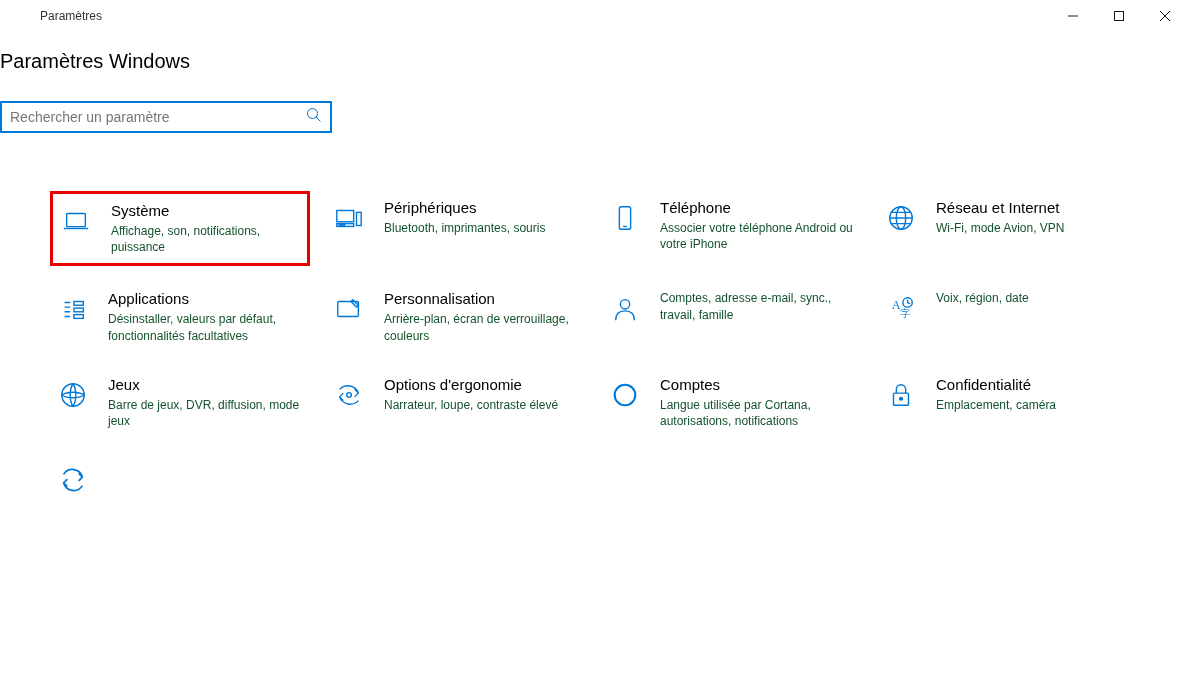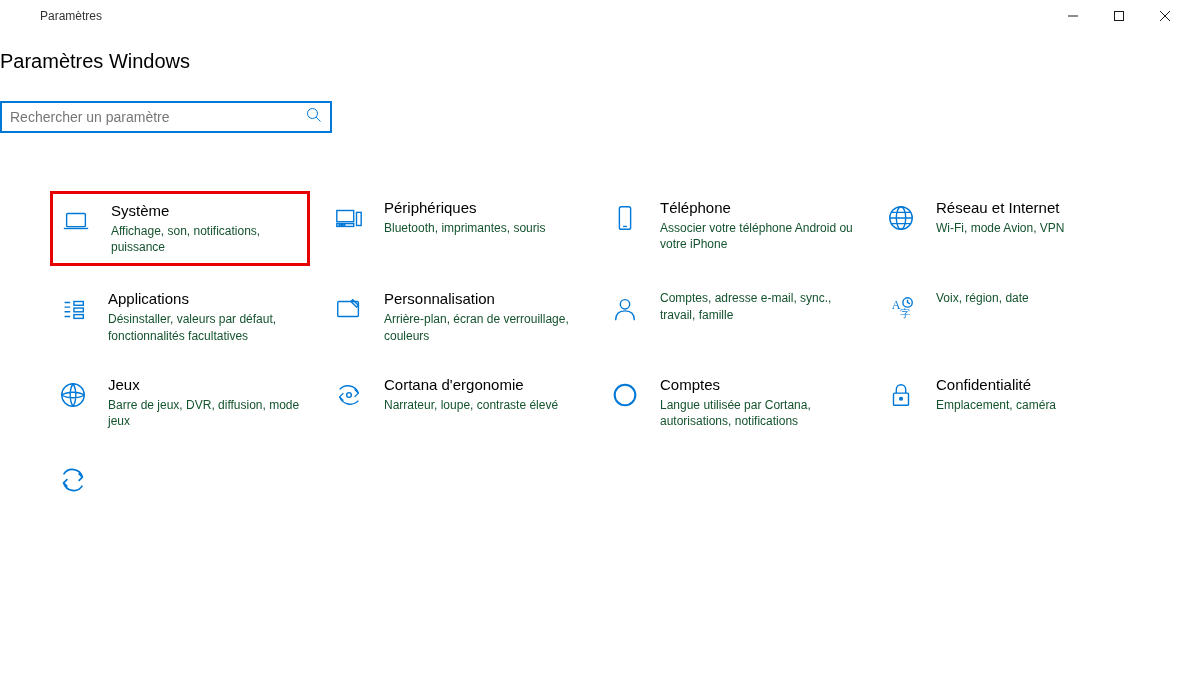--- a/index.html
+++ b/index.html
@@ -281,21 +281,21 @@
     <div class="tile-icon">
       <svg viewBox="0 0 32 32" fill="none" stroke="currentColor" stroke-width="1.5">
           <path d="M6 10 A12 12 0 0 1 26 14"></path>
           <path d="M22 10 L26 14 L22 18" stroke-linejoin="round"></path>
           <path d="M26 22 A12 12 0 0 1 6 18"></path>
           <path d="M10 14 L6 18 L10 22" stroke-linejoin="round"></path>
           <circle cx="16" cy="16" r="2.5"></circle>
         </svg>
     </div>
     <div class="tile-text">
-      <div class="tile-title">Cortana d'ergonomie</div>
+      <div class="tile-title">Options d'ergonomie</div>
       <div class="tile-desc">Narrateur, loupe, contraste élevé</div>
     </div>
   </div>
 
   <div class="tile">
     <div class="tile-icon">
       <svg viewBox="0 0 32 32" fill="none" stroke="currentColor" stroke-width="2.2">
           <circle cx="16" cy="16" r="11"></circle>
         </svg>
     </div>

